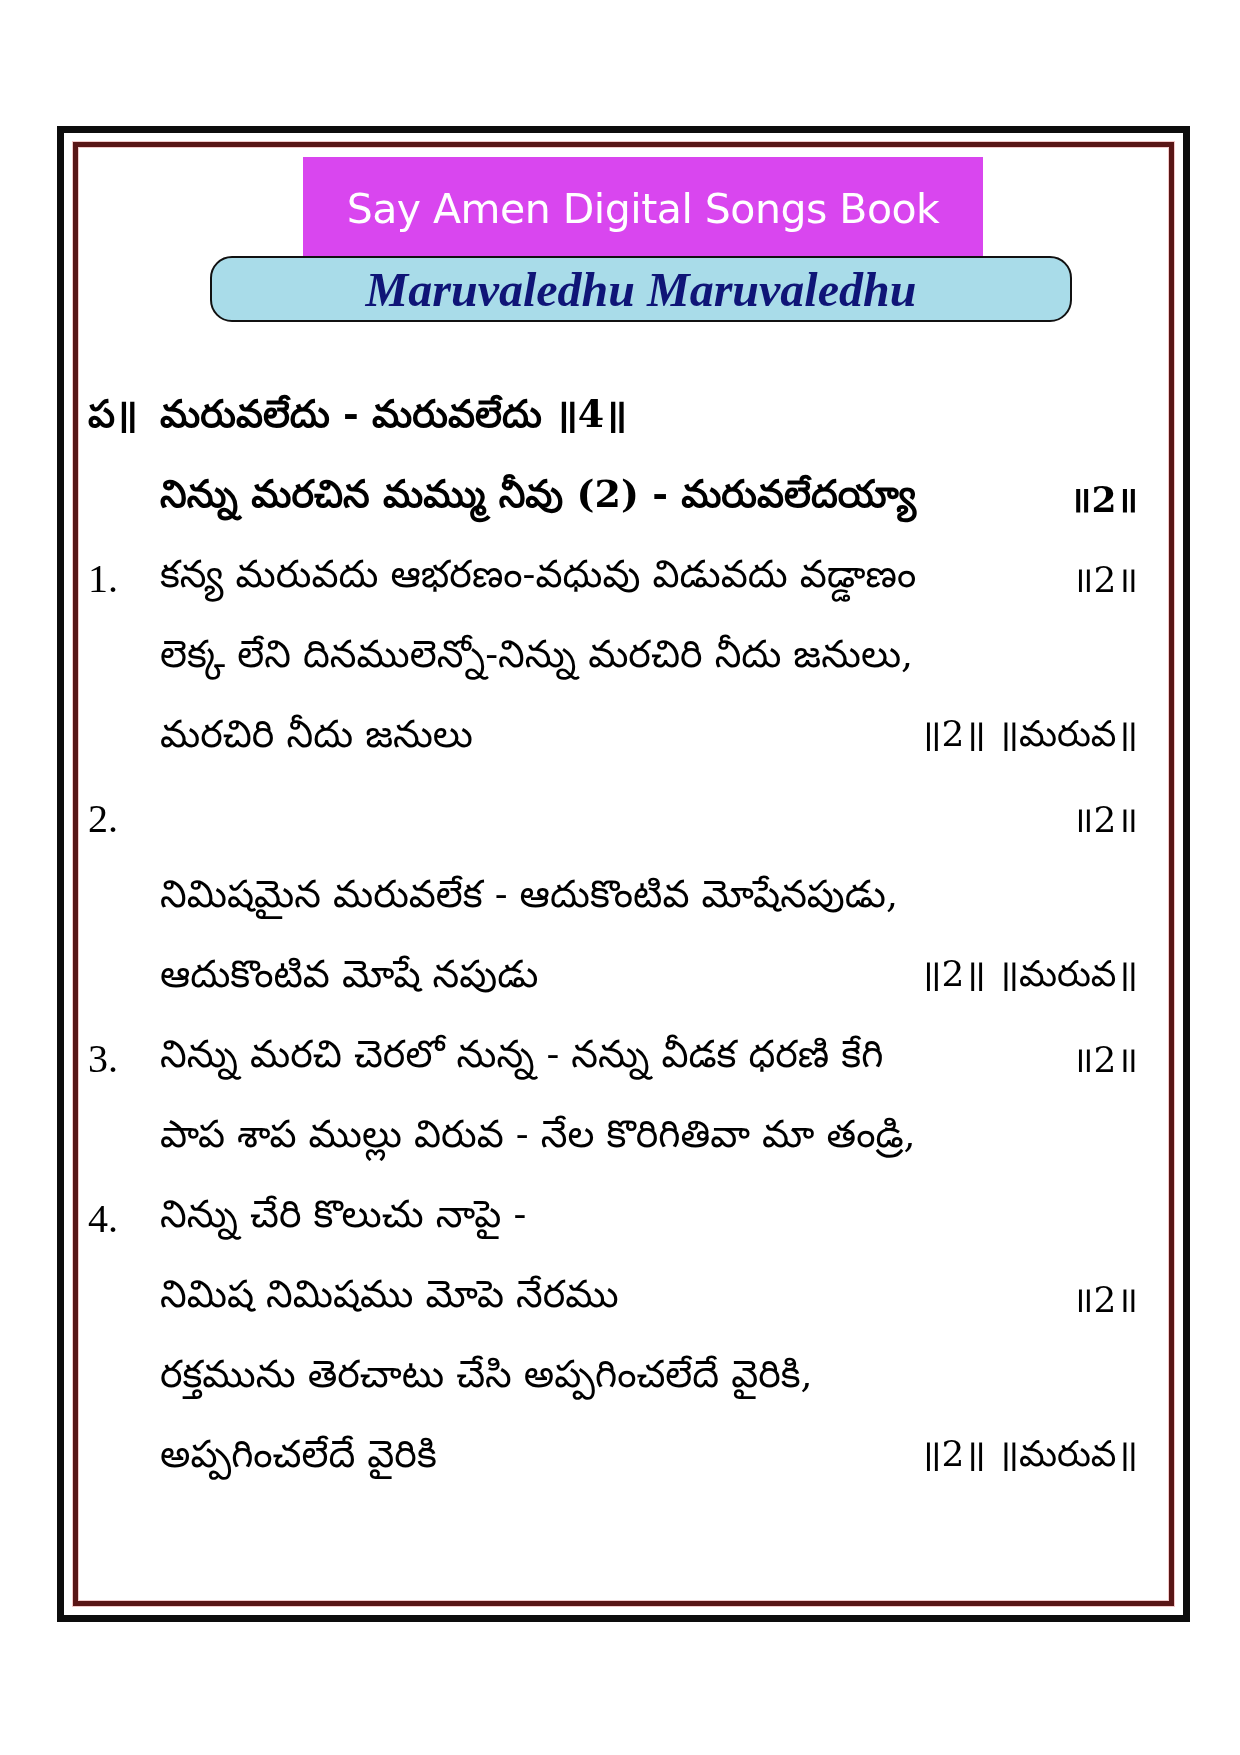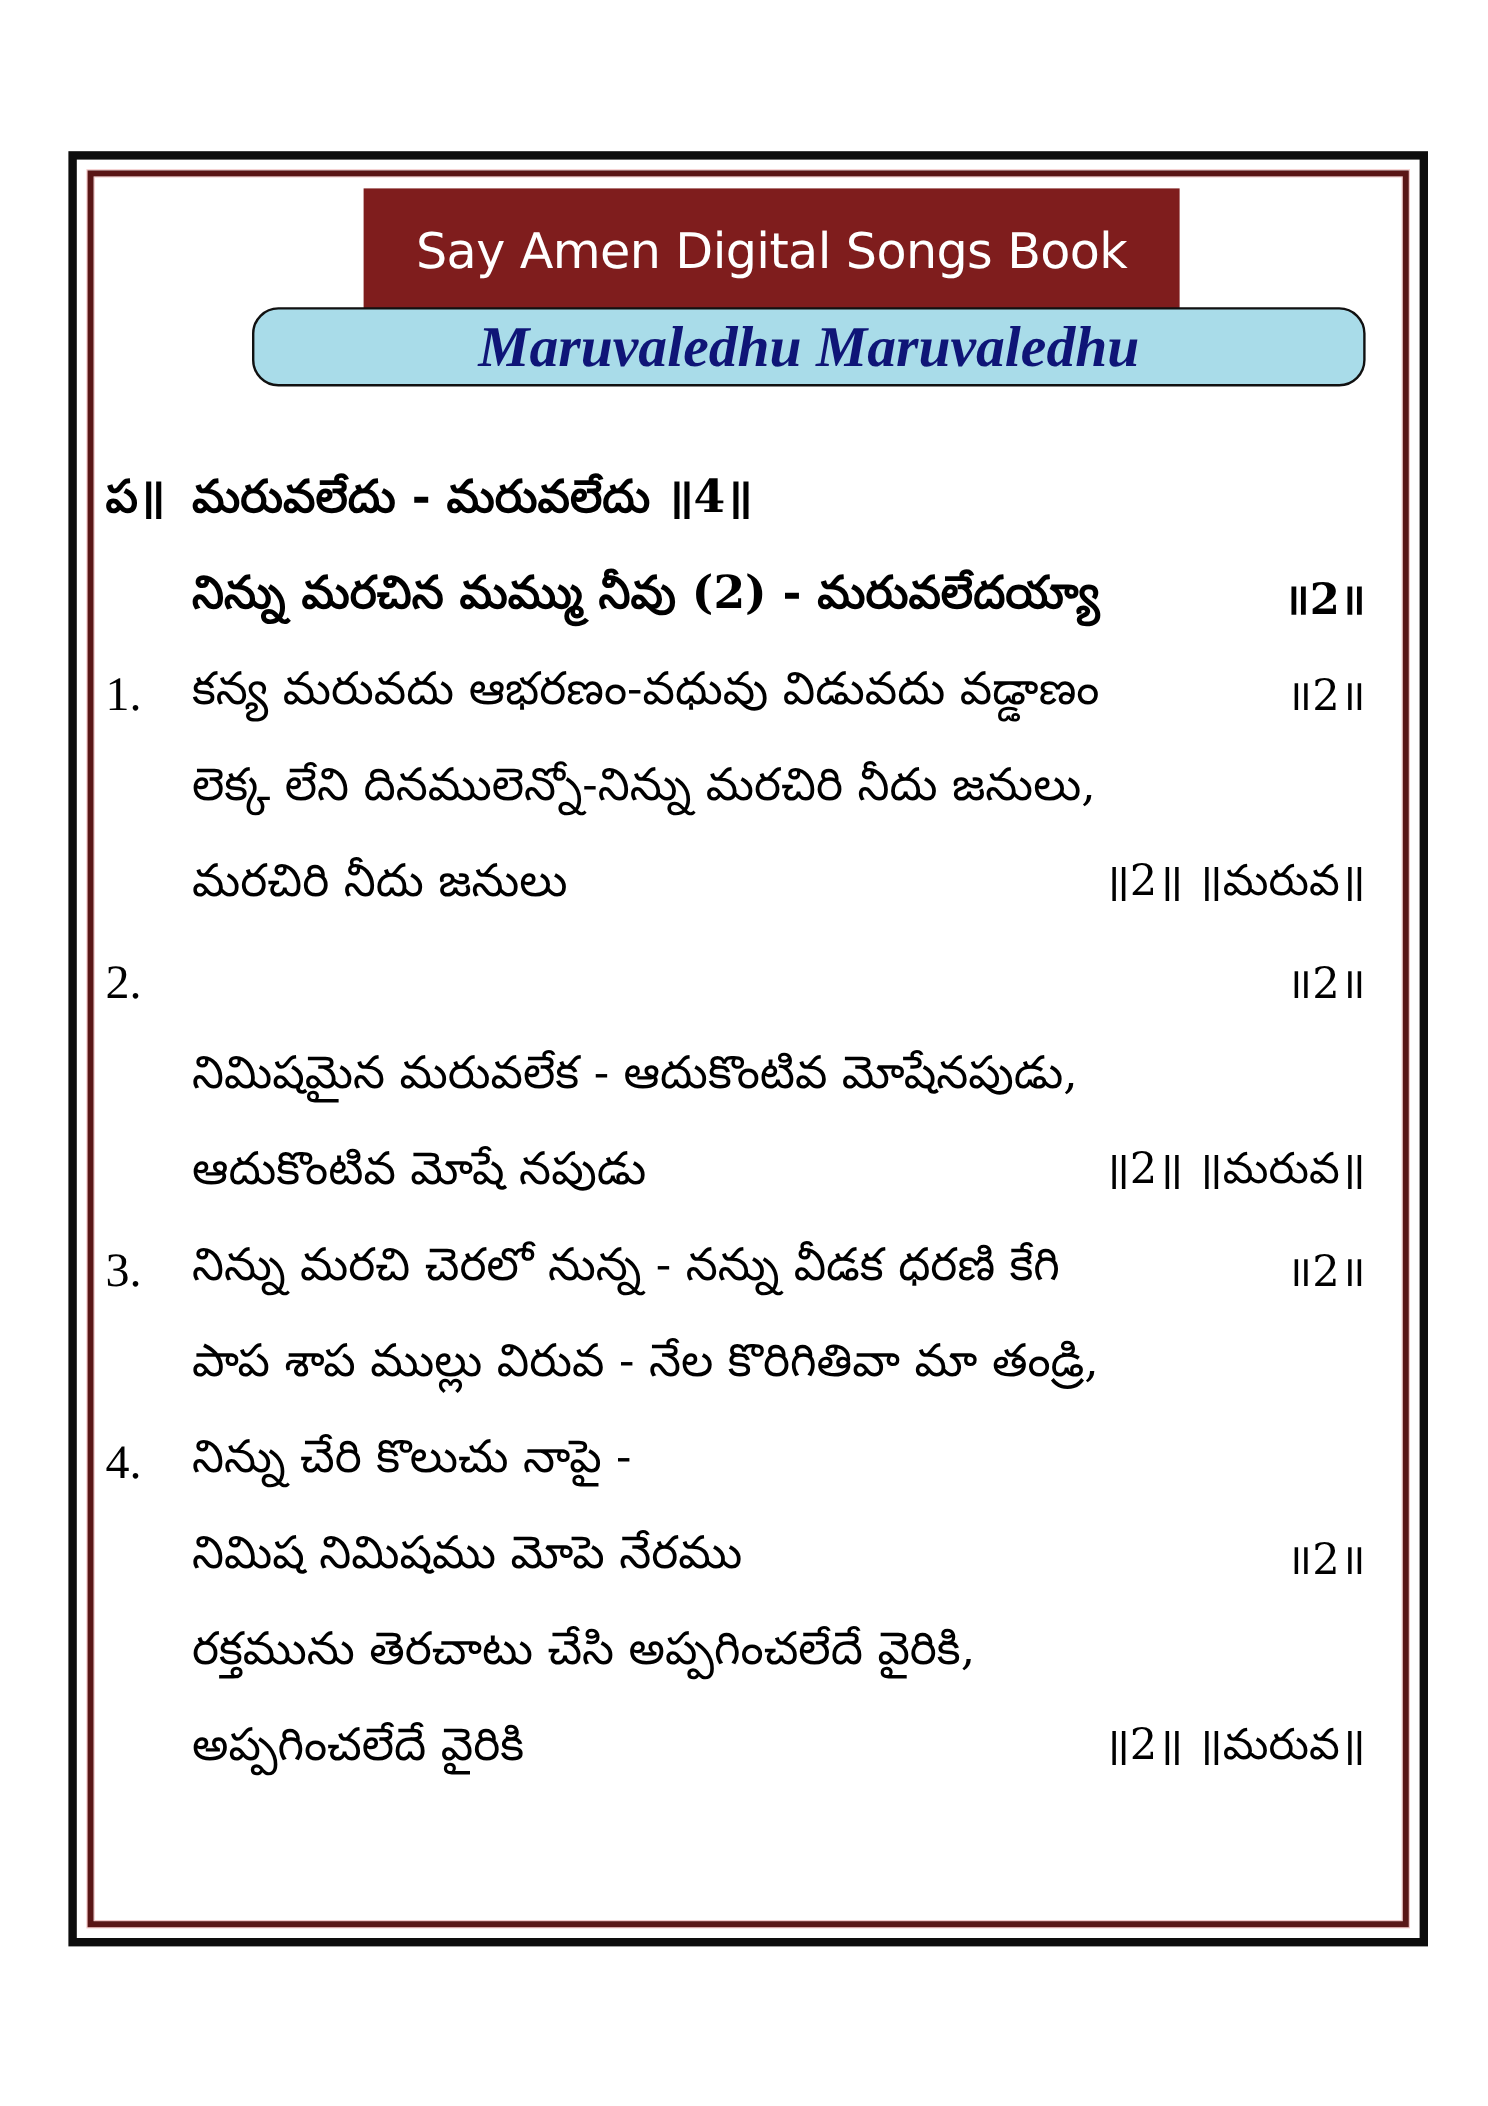--- a/index.html
+++ b/index.html
@@ -21,31 +21,31 @@
       left: 73px; top: 142px;
       width: 1101px; height: 1464px;
       box-sizing: border-box;
       border: 5px solid #5a1616;
       box-shadow: 0 0 0 1px #f3c9c9, inset 0 0 0 1px #f3c9c9;
     }
     .banner {
       position: absolute;
       left: 303px; top: 157px;
       width: 680px; height: 104px;
-      background: #7f1d1d;
+      background: #d946ef;
       color: #ffffff;
       display: flex; align-items: center; justify-content: center;
       font-family: "DejaVu Sans", sans-serif;
       font-size: 41px;
       letter-spacing: -0.5px;
     }
     .title-pill {
       position: absolute;
       left: 210px; top: 256px;
-      width: 928px; height: 66px;
+      width: 862px; height: 66px;
       box-sizing: border-box;
       background: #a9dce9;
       border: 2.5px solid #111;
       border-radius: 22px;
       display: flex; align-items: center; justify-content: center;
       font-family: "Liberation Serif", serif;
       font-style: italic; font-weight: bold;
       font-size: 48px;
       color: #0f1577;
     }

